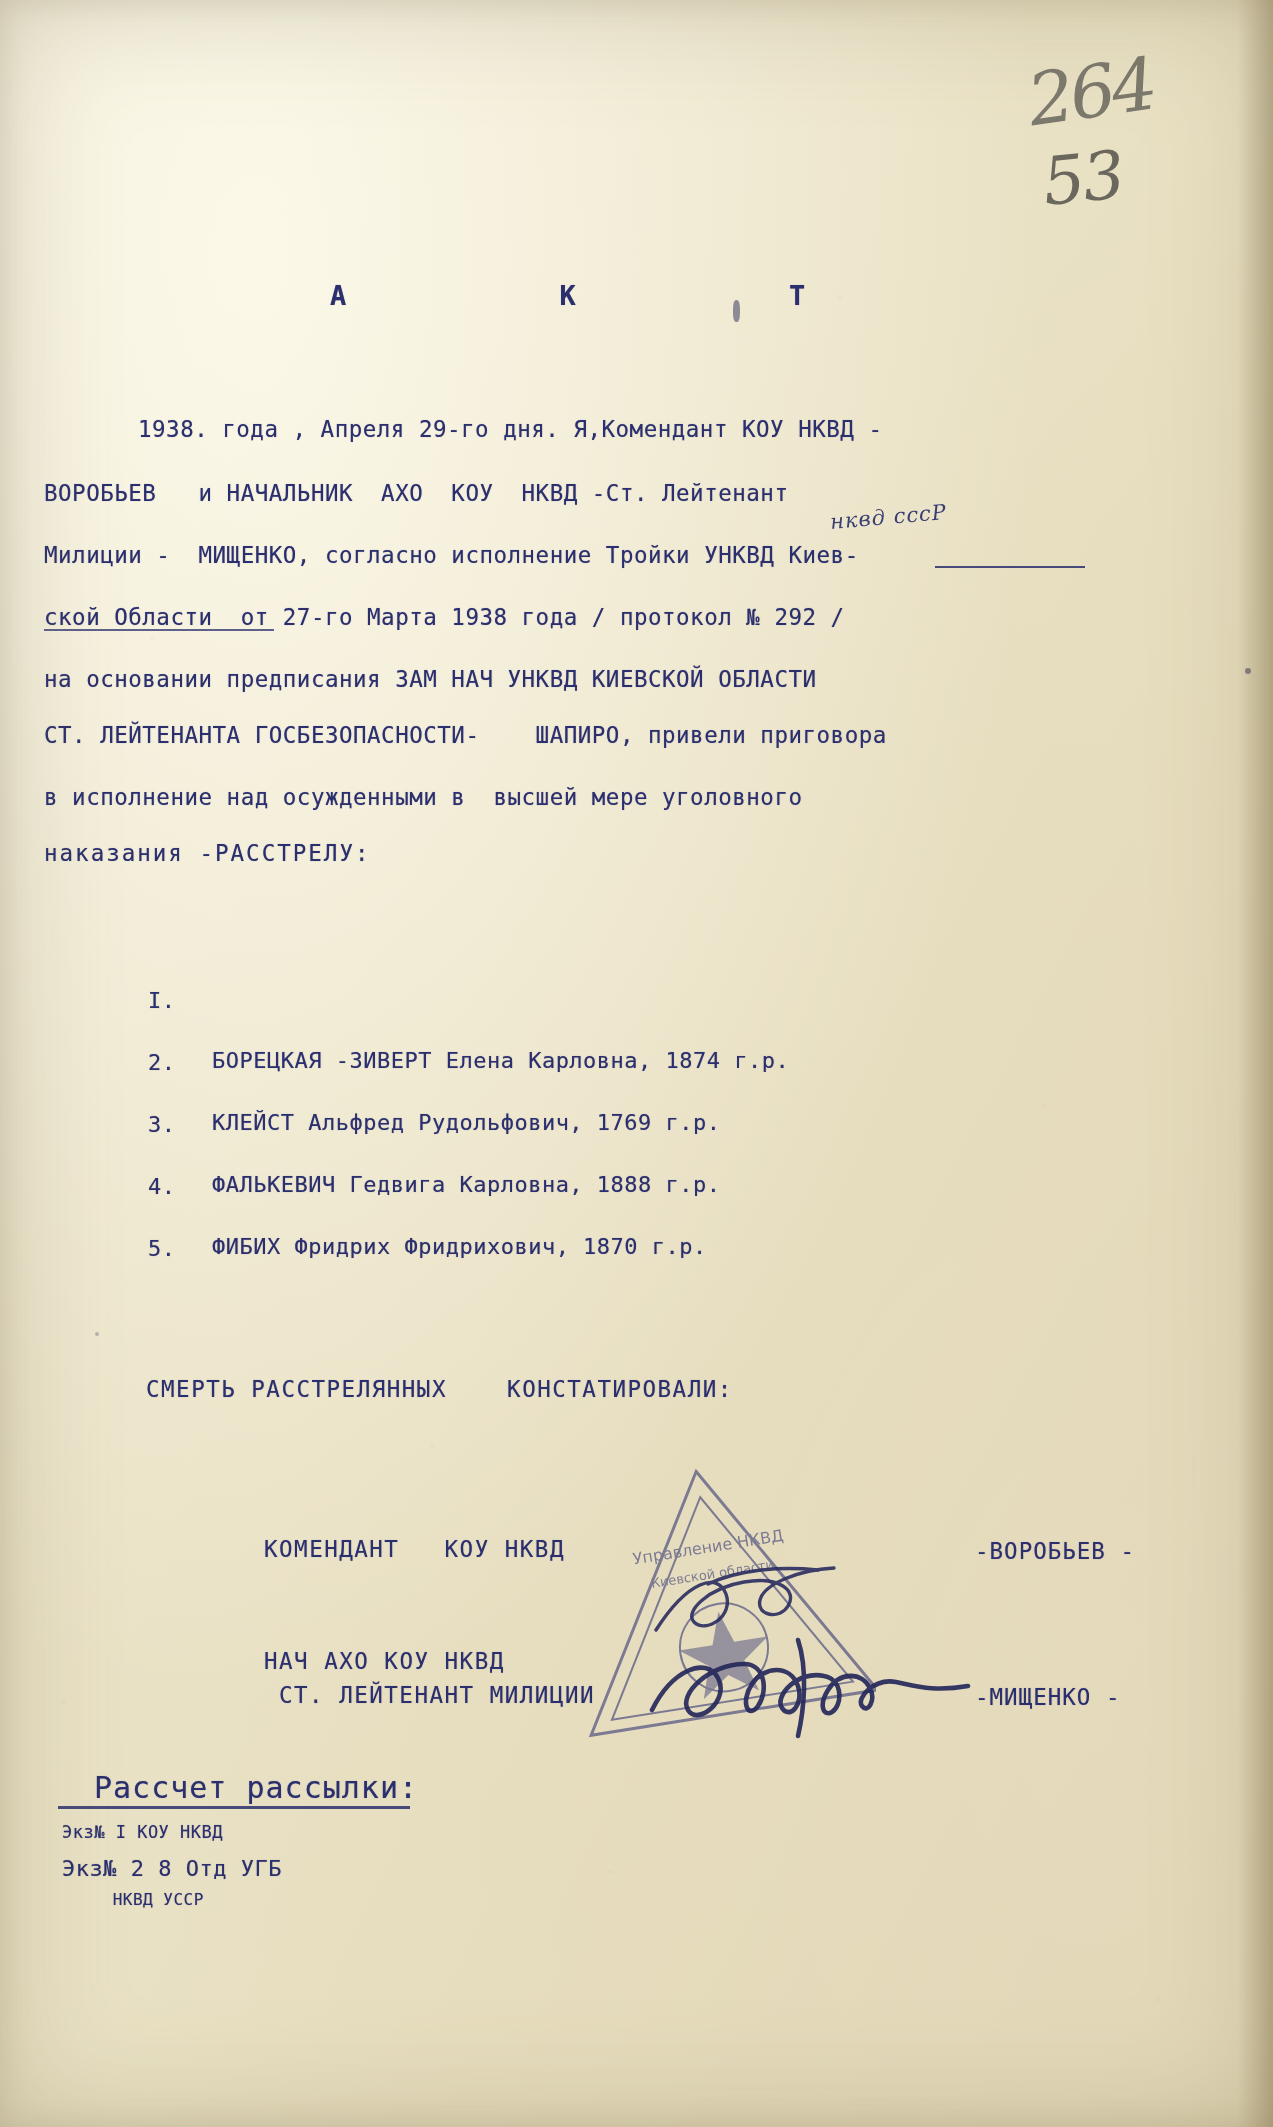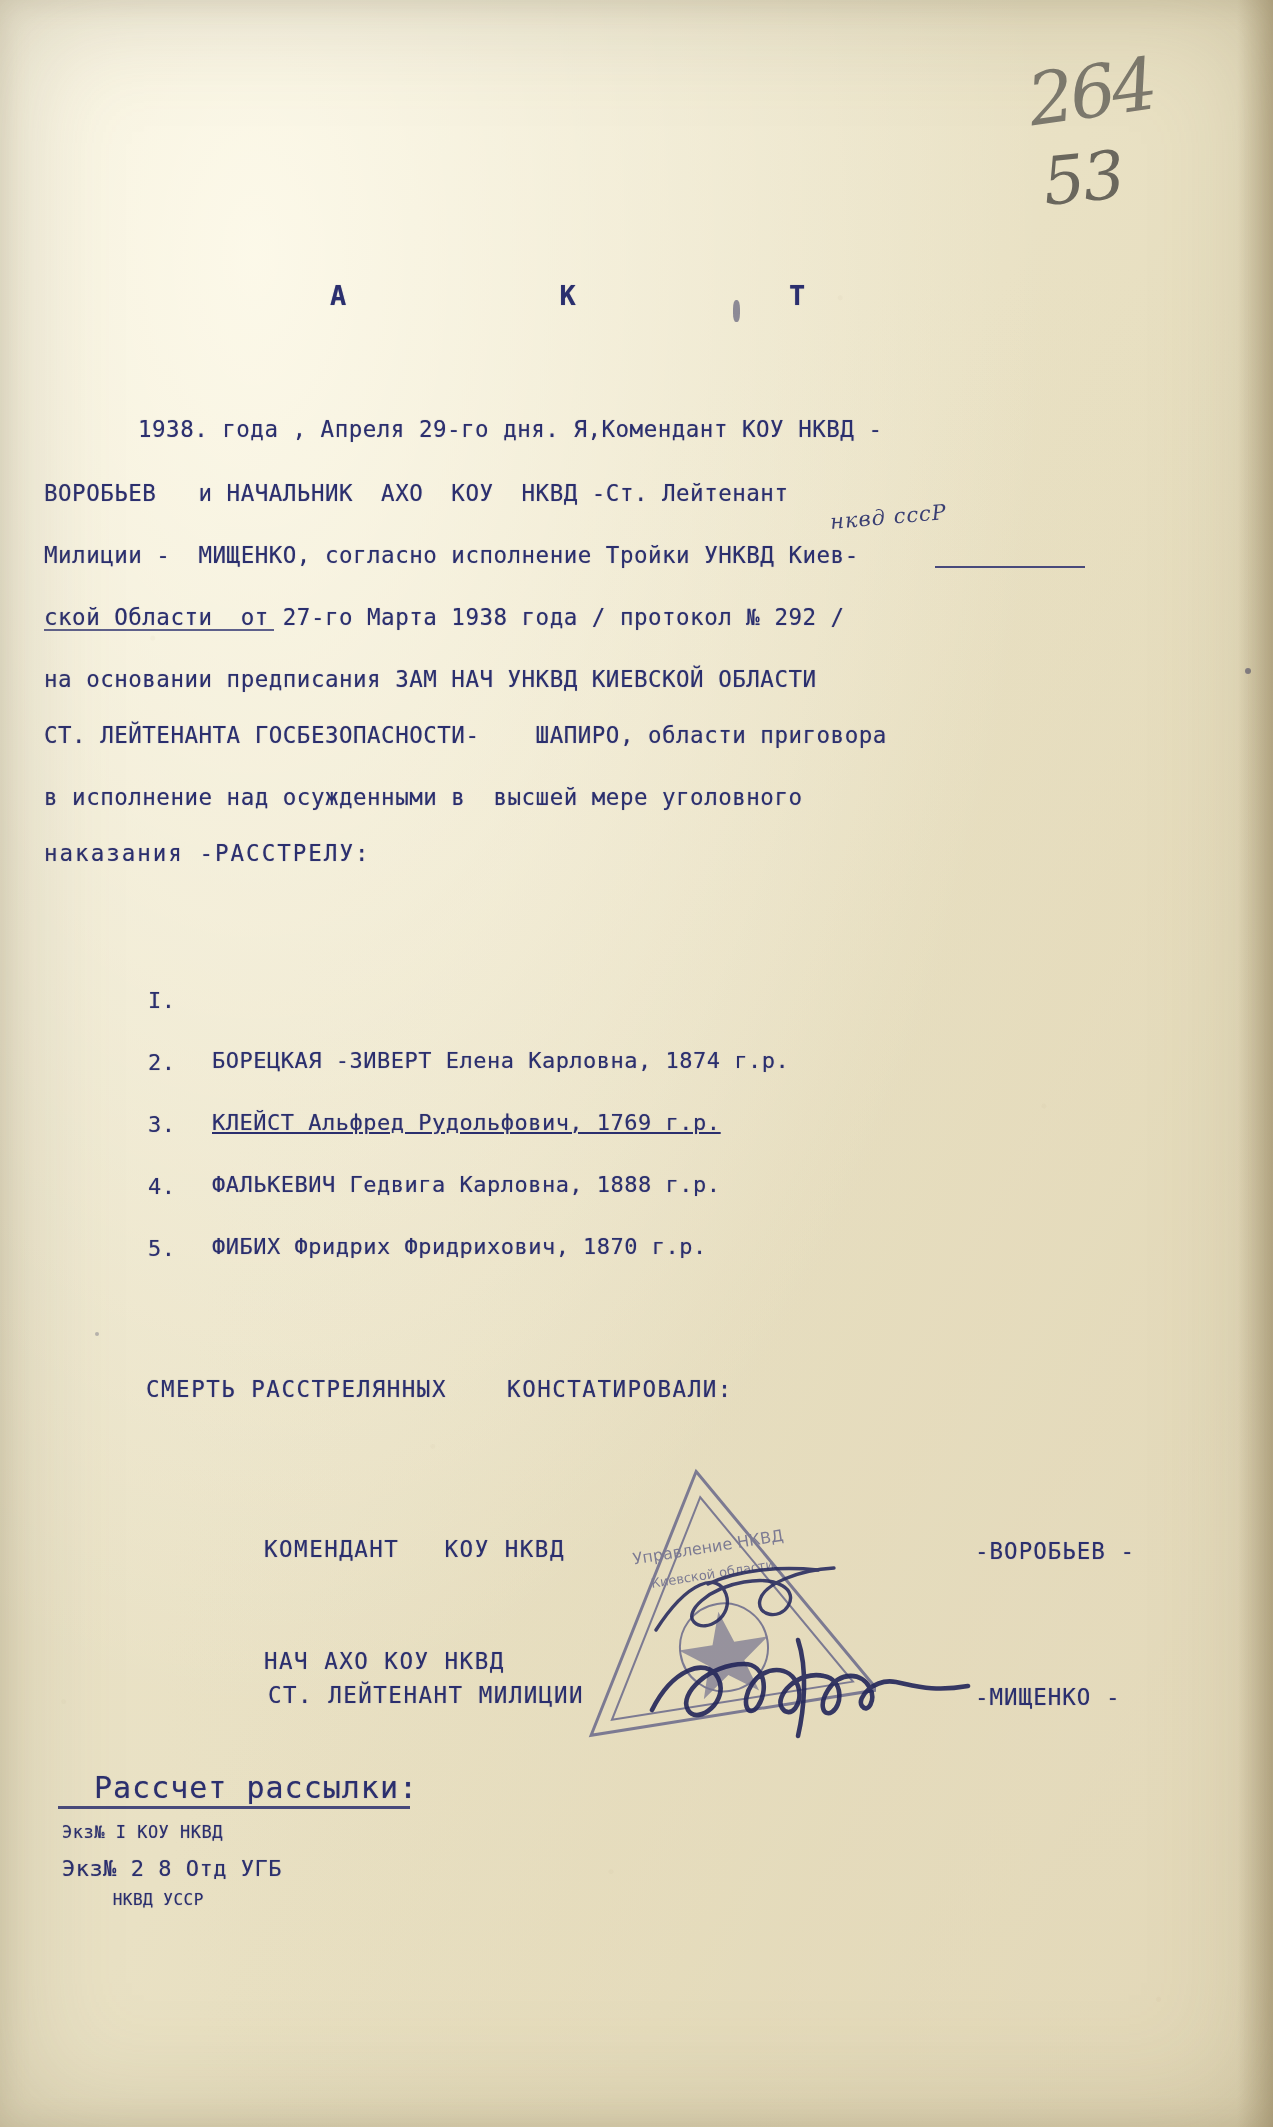--- a/index.html
+++ b/index.html
@@ -157,50 +157,50 @@
 
   <div class="typed title">А     К     Т</div>
 
   <div class="ink-dot" style="left:733px; top:300px; width:7px; height:22px; border-radius:40%;"></div>
 
   <div class="typed body-line para" style="top:418px;">1938. года , Апреля 29-го дня. Я,Комендант КОУ НКВД -</div>
   <div class="typed body-line" style="left:44px; top:482px;">ВОРОБЬЕВ   и НАЧАЛЬНИК  АХО  КОУ  НКВД -Ст. Лейтенант</div>
   <div class="typed body-line" style="left:44px; top:544px;">Милиции -  МИЩЕНКО, согласно исполнение Тройки УНКВД Киев-</div>
   <div class="typed body-line" style="left:44px; top:606px;">ской Области  от 27-го Марта 1938 года / протокол № 292 /</div>
   <div class="typed body-line" style="left:44px; top:668px;">на основании предписания ЗАМ НАЧ УНКВД КИЕВСКОЙ ОБЛАСТИ</div>
-  <div class="typed body-line" style="left:44px; top:724px;">СТ. ЛЕЙТЕНАНТА ГОСБЕЗОПАСНОСТИ-    ШАПИРО, области приговора</div>
+  <div class="typed body-line" style="left:44px; top:724px;">СТ. ЛЕЙТЕНАНТА ГОСБЕЗОПАСНОСТИ-    ШАПИРО, привели приговора</div>
   <div class="typed body-line" style="left:44px; top:786px;">в исполнение над осужденными в  высшей мере уголовного</div>
   <div class="typed body-line" style="left:44px; top:842px; letter-spacing:2px;">наказания -РАССТРЕЛУ:</div>
 
   <div class="ink-note">нквд сссР</div>
 
   <div style="position:absolute; left:935px; top:566px; width:150px; height:2px; background:#2b2f6e; opacity:.85;"></div>
   <div style="position:absolute; left:44px; top:629px; width:230px; height:2px; background:#2b2f6e; opacity:.75;"></div>
 
   <div class="typed list-line" style="left:148px; top:988px;">I.</div>
 
   <div class="typed list-line" style="left:148px; top:1050px;">2.</div>
   <div class="typed list-line" style="left:212px; top:1048px;">БОРЕЦКАЯ -ЗИВЕРТ Елена Карловна, 1874 г.р.</div>
 
   <div class="typed list-line" style="left:148px; top:1112px;">3.</div>
-  <div class="typed list-line" style="left:212px; top:1110px;text-decoration:underline;">КЛЕЙСТ Альфред Рудольфович, 1769 г.р.</div>
+  <div class="typed list-line" style="left:212px; top:1110px;">КЛЕЙСТ Альфред Рудольфович, 1769 г.р.</div>
 
   <div class="typed list-line" style="left:148px; top:1174px;">4.</div>
   <div class="typed list-line" style="left:212px; top:1172px;">ФАЛЬКЕВИЧ Гедвига Карловна, 1888 г.р.</div>
 
   <div class="typed list-line" style="left:148px; top:1236px;">5.</div>
   <div class="typed list-line" style="left:212px; top:1234px;">ФИБИХ Фридрих Фридрихович, 1870 г.р.</div>
 
   <div class="typed body-line" style="left:146px; top:1378px; letter-spacing:1.5px;">СМЕРТЬ РАССТРЕЛЯННЫХ    КОНСТАТИРОВАЛИ:</div>
 
   <div class="typed body-line" style="left:264px; top:1538px; letter-spacing:1.5px;">КОМЕНДАНТ   КОУ НКВД</div>
   <div class="typed body-line" style="left:975px; top:1540px; letter-spacing:1px;text-align:center;">-ВОРОБЬЕВ -</div>
 
   <div class="typed body-line" style="left:264px; top:1650px; letter-spacing:1.5px;">НАЧ АХО КОУ НКВД</div>
-  <div class="typed body-line" style="left:268px; top:1684px; letter-spacing:1.5px;">СТ. ЛЕЙТЕНАНТ МИЛИЦИИ</div>
+  <div class="typed body-line" style="left:279px; top:1684px; letter-spacing:1.5px;">СТ. ЛЕЙТЕНАНТ МИЛИЦИИ</div>
   <div class="typed body-line" style="left:975px; top:1686px; letter-spacing:1px;">-МИЩЕНКО -</div>
 
   <svg class="stamp" viewBox="0 0 320 290">
     <g transform="rotate(-9 160 145)" fill="none" stroke="#3c3f78" stroke-width="3">
       <polygon points="160,18 305,262 15,262"></polygon>
       <polygon points="160,44 282,250 38,250" stroke-width="2"></polygon>
       <circle cx="160" cy="196" r="44" stroke-width="2"></circle>
       <polygon points="160,160 171,192 205,192 178,212 188,244 160,224 132,244 142,212 115,192 149,192" fill="#3c3f78" stroke="none" opacity="0.75"></polygon>
     </g>
     <g transform="rotate(-9 160 145)">

